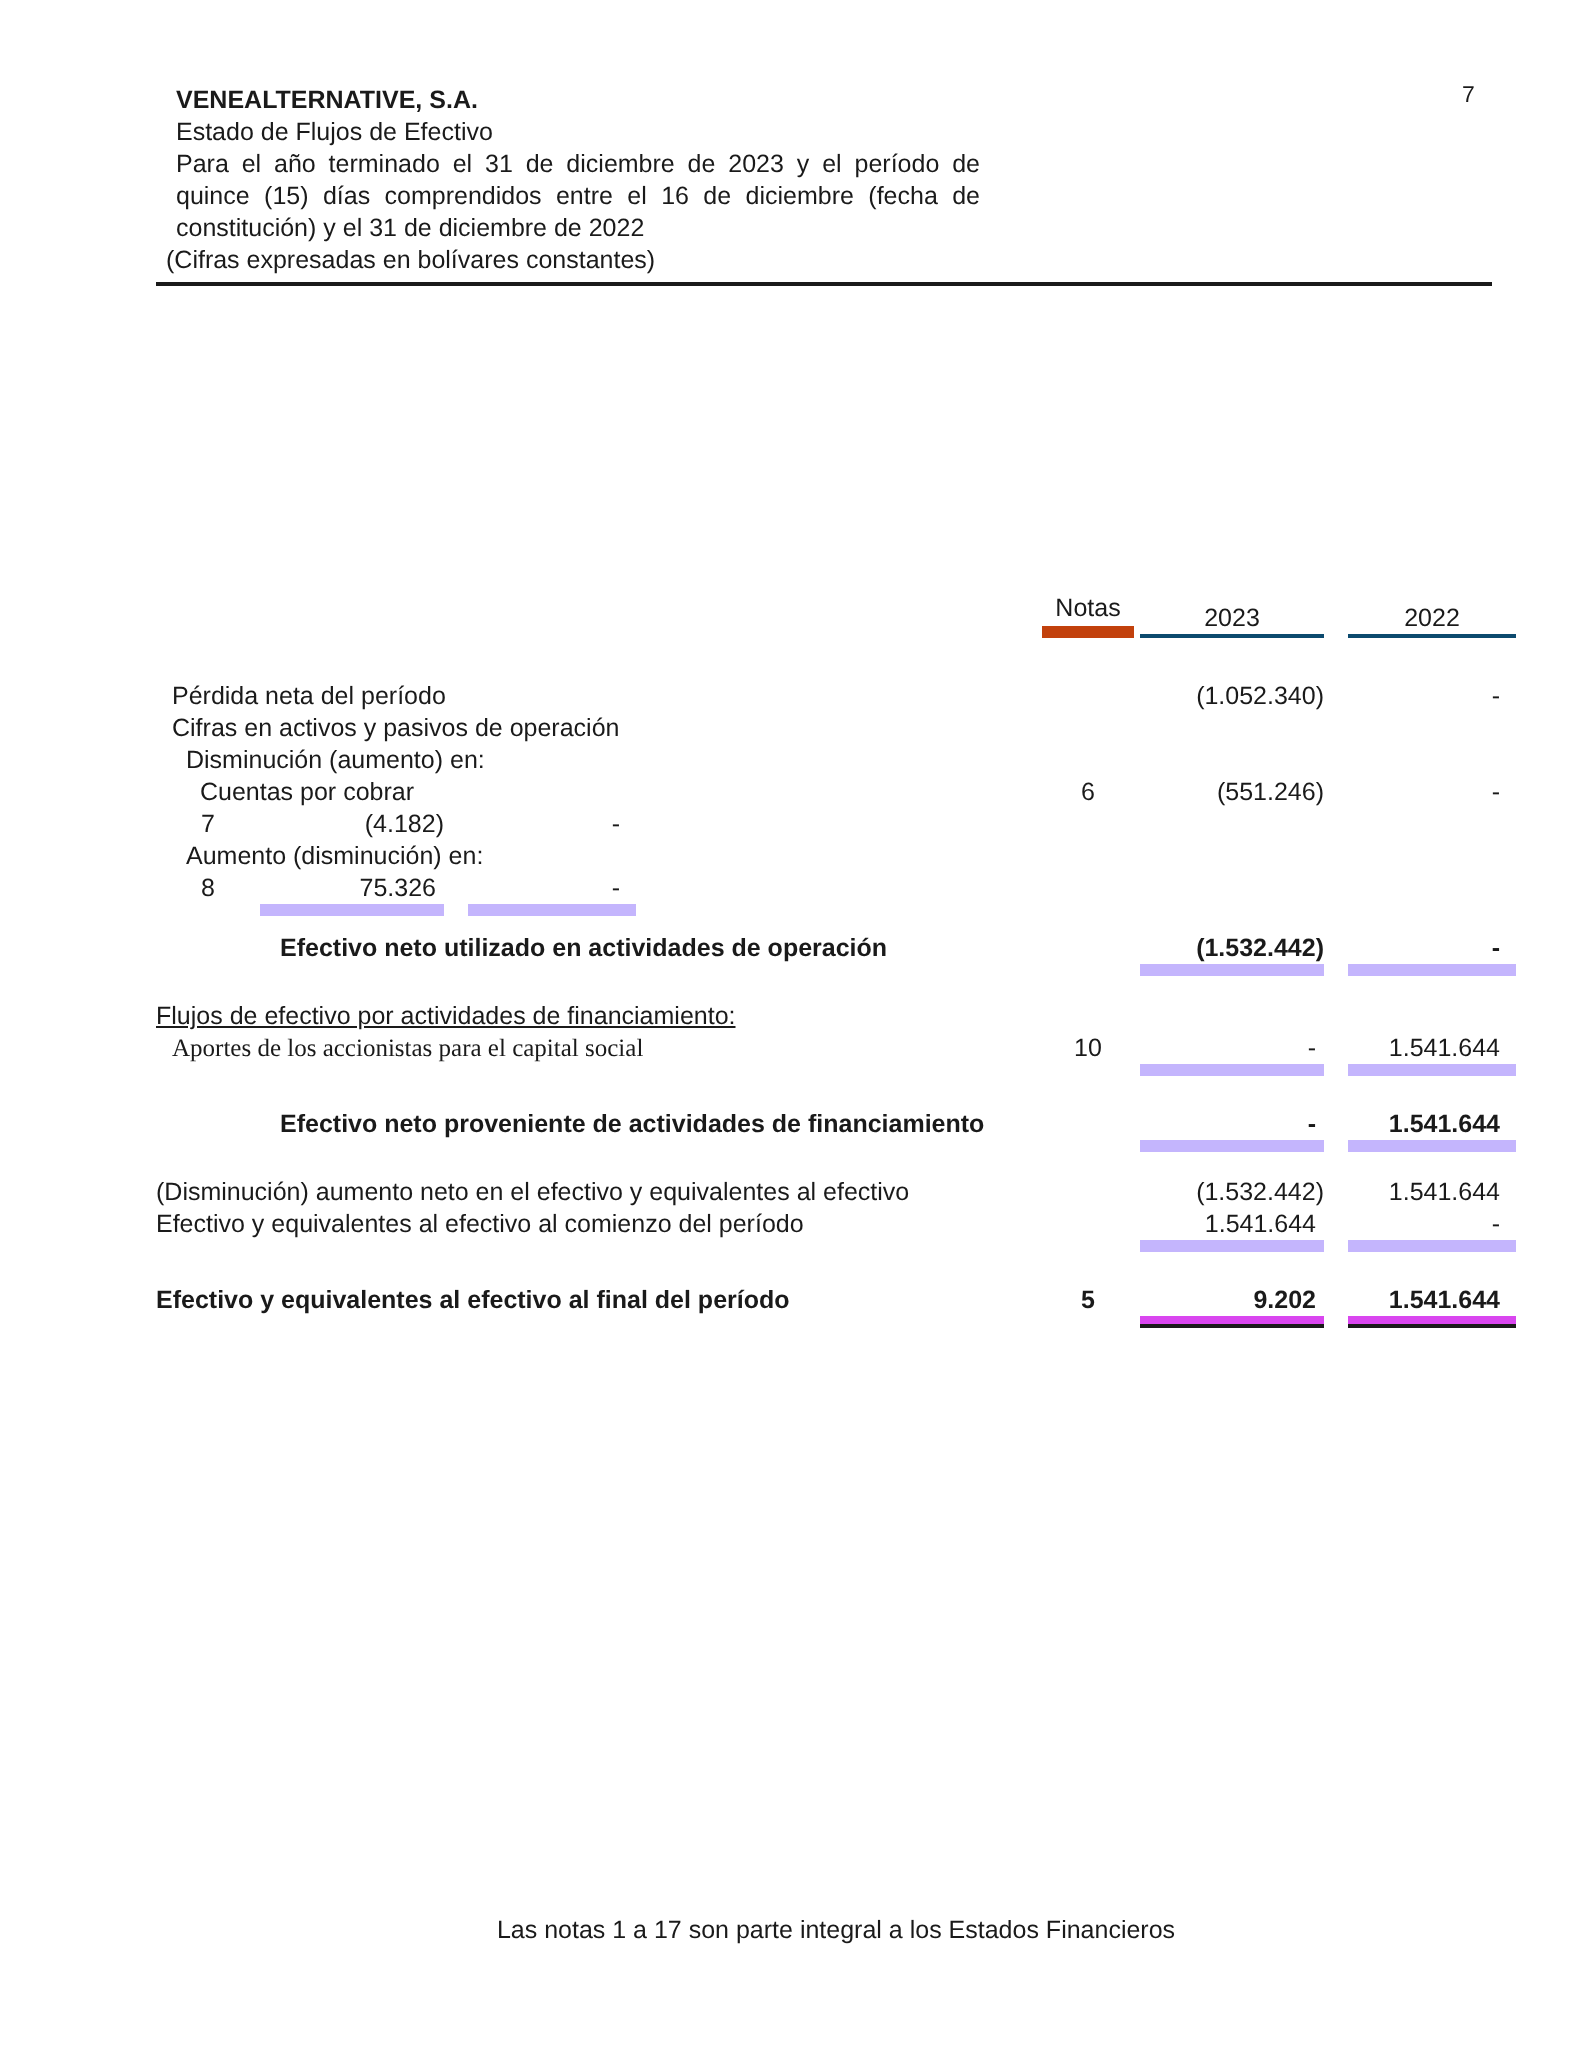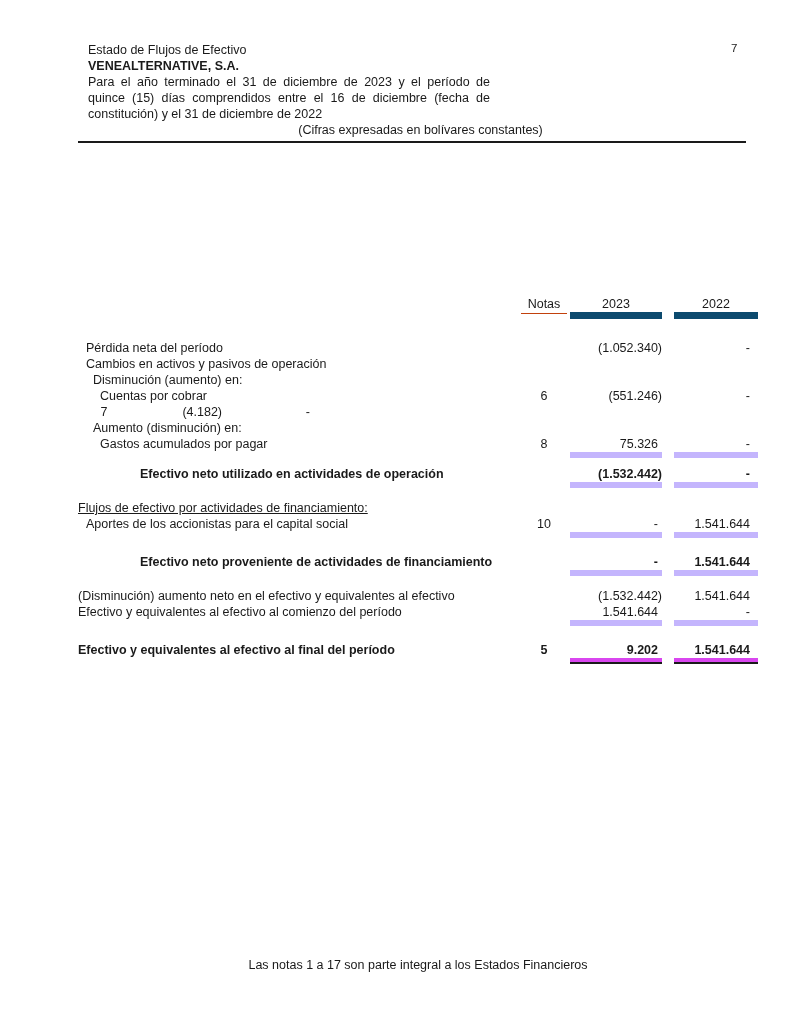--- a/index.html
+++ b/index.html
@@ -21,40 +21,40 @@
     position:absolute; left:78px; top:42px; width:680px;
   }
   .doc-header .hline { margin-left:10px; white-space:nowrap; }
   .doc-header .company { font-weight:700; }
   .doc-header .justify {
     width:402px;
     text-align:justify;
     text-align-last:justify;
     white-space:normal;
   }
-  .doc-header .cifras { margin-left:5px;text-align:center; }
+  .doc-header .cifras { margin-left:5px; }
   .header-rule {
     margin-top:3px;
     border-top:2px solid #1a1a1a;
     width:668px;
     height:0;
   }
   
   .cf-table { margin-top:153px; width:680px; }
   .row { display:flex; align-items:baseline; min-height:16px; }
   .c-label { width:440px; white-space:nowrap; overflow:visible; }
   .c-nota  { width:52px;  text-align:center; }
   .c-2023  { width:92px;  text-align:right; }
   .c-2022  { width:84px;  margin-left:12px; text-align:right; }
   .thead { margin-bottom:21px; }
   .hd-nota {
     display:inline-block; width:46px; text-align:center;
-    border-bottom:1px solid #c2410c; padding-bottom:1px;
+    border-bottom:6px solid #c2410c; padding-bottom:1px;
   }
-  .hd-u { border-bottom:7px solid #0c4a6e; text-align:center; align-self:flex-end; }
+  .hd-u { border-bottom:2px solid #0c4a6e; text-align:center; align-self:flex-end; }
   .rule-single { border-bottom:6px solid #c4b5fd; }
   .rule-double {
     border-bottom:4px solid #d946ef;
     box-shadow:0 2px 0 #1a1a1a;
   }
   .val { display:inline-block; padding-right:4px; }
   .c-2022 .val { padding-right:8px; }
   .val.paren { padding-right:0; }
   .bold { font-weight:700; }
   .lbl.section { text-decoration:underline; }
@@ -65,22 +65,22 @@
   }
 </style>
 </head>
 <body>
 
 <div class="page">
   <div class="page-number">7</div>
 
   <div class="content">
     <div class="doc-header">
+      <div class="hline company">VENEALTERNATIVE, S.A.</div>
       <div class="hline">Estado de Flujos de Efectivo</div>
-      <div class="hline company">VENEALTERNATIVE, S.A.</div>
       <div class="hline justify">Para el año terminado el 31 de diciembre de 2023 y el período de</div>
       <div class="hline justify">quince (15) días comprendidos entre el 16 de diciembre (fecha de</div>
       <div class="hline">constitución) y el 31 de diciembre de 2022</div>
       <div class="hline cifras">(Cifras expresadas en bolívares constantes)</div>
       <div class="header-rule"></div>
     </div>
 
     <div class="cf-table">
       <div class="row thead">
         <div class="c-label"></div>
@@ -95,21 +95,21 @@
         </div>
       </div>
       <div id="rows">
           <div class="row">
     <div class="c-label"><span class="lbl" style="padding-left: 8px;">Pérdida neta del período</span></div>
     <div class="c-nota"></div>
     <div class="c-2023"><span class="val paren">(1.052.340)</span></div>
     <div class="c-2022"><span class="val">-</span></div>
   </div>
           <div class="row">
-    <div class="c-label"><span class="lbl" style="padding-left: 8px;">Cambios en activos y pasivos de operación</span></div>
+    <div class="c-label"><span class="lbl" style="padding-left: 8px;">Cifras en activos y pasivos de operación</span></div>
     <div class="c-nota"></div>
     <div class="c-2023"><span class="val"></span></div>
     <div class="c-2022"><span class="val"></span></div>
   </div>
           <div class="row">
     <div class="c-label"><span class="lbl" style="padding-left: 15px;">Disminución (aumento) en:</span></div>
     <div class="c-nota"></div>
     <div class="c-2023"><span class="val"></span></div>
     <div class="c-2022"><span class="val"></span></div>
   </div>
@@ -124,41 +124,40 @@
     <div class="c-2023"><span class="val paren">(4.182)</span></div>
     <div class="c-2022"><span class="val">-</span></div>
   </div>
           <div class="row">
     <div class="c-label"><span class="lbl" style="padding-left: 15px;">Aumento (disminución) en:</span></div>
     <div class="c-nota"></div>
     <div class="c-2023"><span class="val"></span></div>
     <div class="c-2022"><span class="val"></span></div>
   </div>
           <div class="row">
-    <div class="c-label"><span class="lbl" style="padding-left: 22px;">Gastos acumulados por pagar</span></div>
     <div class="c-nota">8</div>
     <div class="c-2023 rule-single"><span class="val">75.326</span></div>
     <div class="c-2022 rule-single"><span class="val">-</span></div>
   </div>
           <div style="height: 8px;"></div>
           <div class="row bold">
     <div class="c-label"><span class="lbl subtotal">Efectivo neto utilizado en actividades de operación</span></div>
     <div class="c-nota"></div>
     <div class="c-2023 rule-single"><span class="val paren">(1.532.442)</span></div>
     <div class="c-2022 rule-single"><span class="val">-</span></div>
   </div>
           <div style="height: 12px;"></div>
           <div class="row">
     <div class="c-label"><span class="lbl section">Flujos de efectivo por actividades de financiamiento:</span></div>
     <div class="c-nota"></div>
     <div class="c-2023"><span class="val"></span></div>
     <div class="c-2022"><span class="val"></span></div>
   </div>
           <div class="row">
-    <div class="c-label"><span class="lbl" style="padding-left: 8px;">Aportes de los accionistas para el capital social</span></div>
+    <div class="c-label"><span class="lbl" style="padding-left: 8px; font-family: Liberation Serif, serif;">Aportes de los accionistas para el capital social</span></div>
     <div class="c-nota">10</div>
     <div class="c-2023 rule-single"><span class="val">-</span></div>
     <div class="c-2022 rule-single"><span class="val">1.541.644</span></div>
   </div>
           <div style="height: 16px;"></div>
           <div class="row bold">
     <div class="c-label"><span class="lbl subtotal">Efectivo neto proveniente de actividades de financiamiento</span></div>
     <div class="c-nota"></div>
     <div class="c-2023 rule-single"><span class="val">-</span></div>
     <div class="c-2022 rule-single"><span class="val">1.541.644</span></div>

